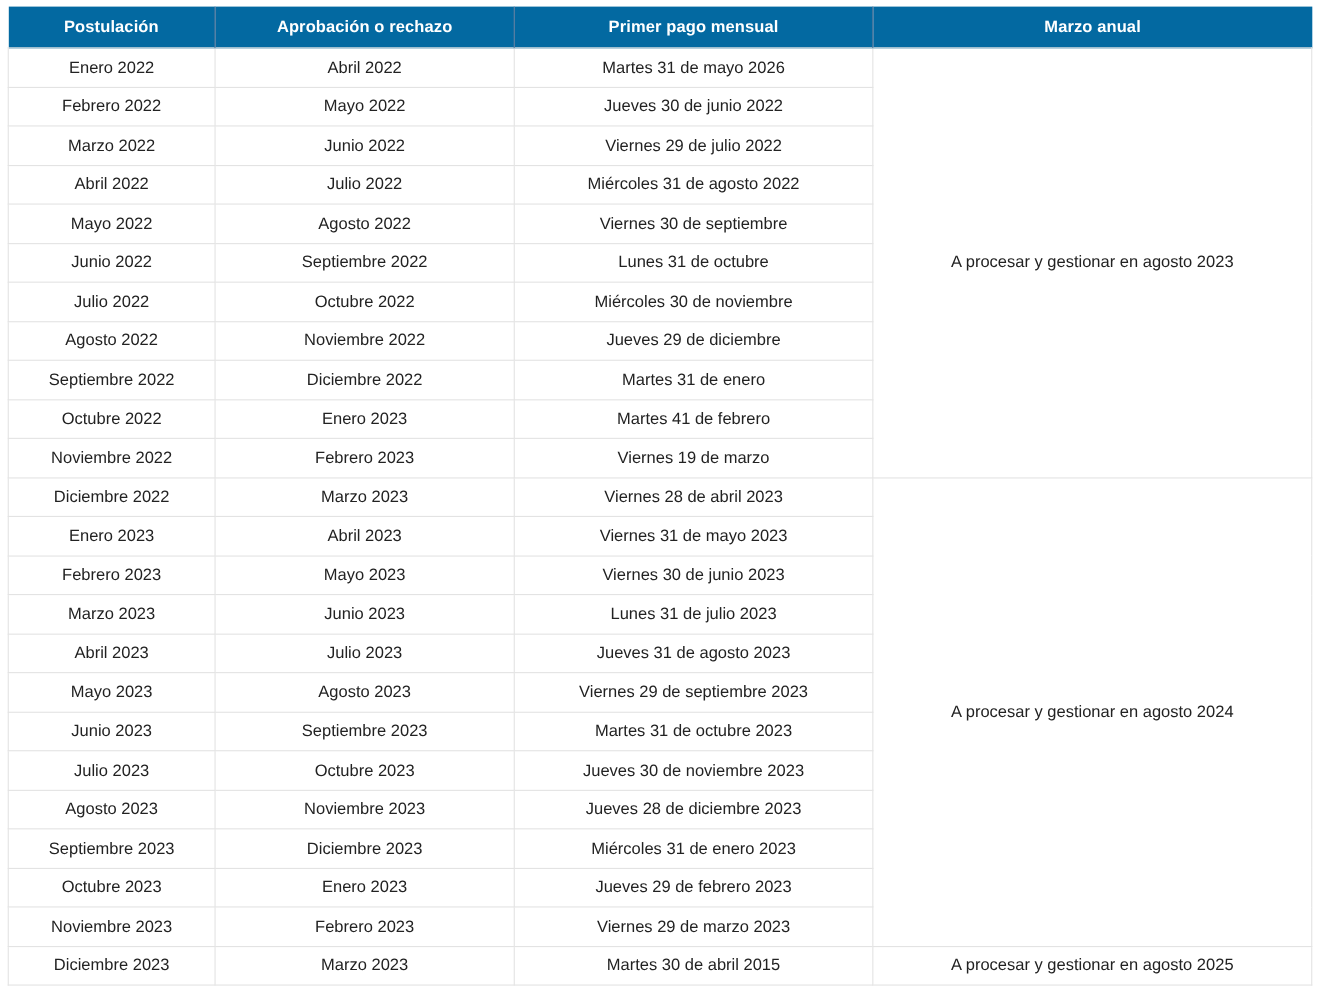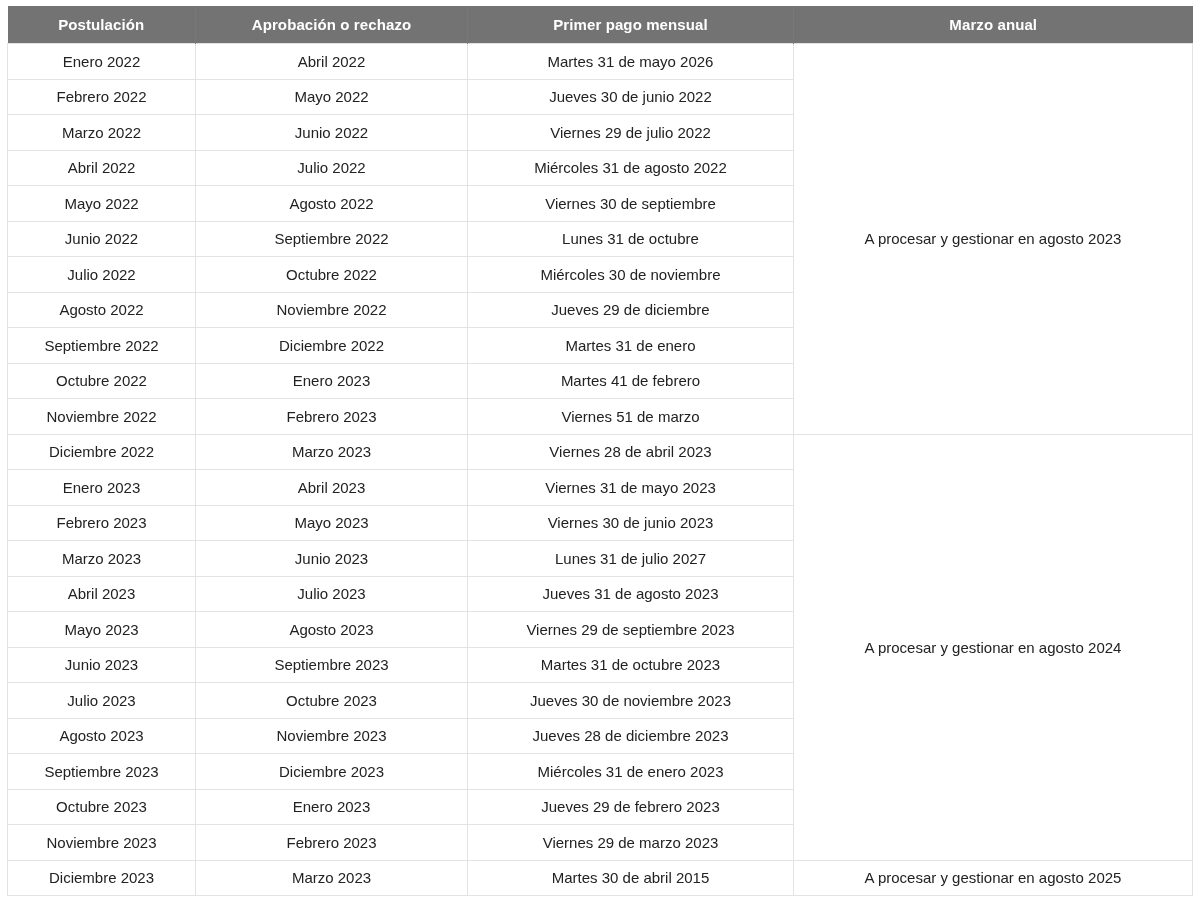--- a/index.html
+++ b/index.html
@@ -19,21 +19,21 @@
       left: 7px;
       top: 6px;
       width: 1185px;
     }
     table {
       border-collapse: collapse;
       width: 1185px;
       table-layout: fixed;
     }
     th {
-      background: #737373;
+      background: #0369a1;
       color: #ffffff;
       font-weight: bold;
       font-size: 15px;
       height: 37px;
       padding: 0;
       text-align: center;
       border-right: 1px solid #5f7da0;
       letter-spacing: 0.1px;
     }
     th:last-child { border-right: none; }
@@ -118,42 +118,42 @@
           <td>Martes 31 de enero</td>
         </tr>
         <tr>
           <td>Octubre 2022</td>
           <td>Enero 2023</td>
           <td>Martes 41 de febrero</td>
         </tr>
         <tr>
           <td>Noviembre 2022</td>
           <td>Febrero 2023</td>
-          <td>Viernes 51 de marzo</td>
+          <td>Viernes 19 de marzo</td>
         </tr>
         <tr>
           <td>Diciembre 2022</td>
           <td>Marzo 2023</td>
           <td>Viernes 28 de abril 2023</td>
           <td rowspan="12">A procesar y gestionar en agosto 2024</td>
         </tr>
         <tr>
           <td>Enero 2023</td>
           <td>Abril 2023</td>
           <td>Viernes 31 de mayo 2023</td>
         </tr>
         <tr>
           <td>Febrero 2023</td>
           <td>Mayo 2023</td>
           <td>Viernes 30 de junio 2023</td>
         </tr>
         <tr>
           <td>Marzo 2023</td>
           <td>Junio 2023</td>
-          <td>Lunes 31 de julio 2027</td>
+          <td>Lunes 31 de julio 2023</td>
         </tr>
         <tr>
           <td>Abril 2023</td>
           <td>Julio 2023</td>
           <td>Jueves 31 de agosto 2023</td>
         </tr>
         <tr>
           <td>Mayo 2023</td>
           <td>Agosto 2023</td>
           <td>Viernes 29 de septiembre 2023</td>

